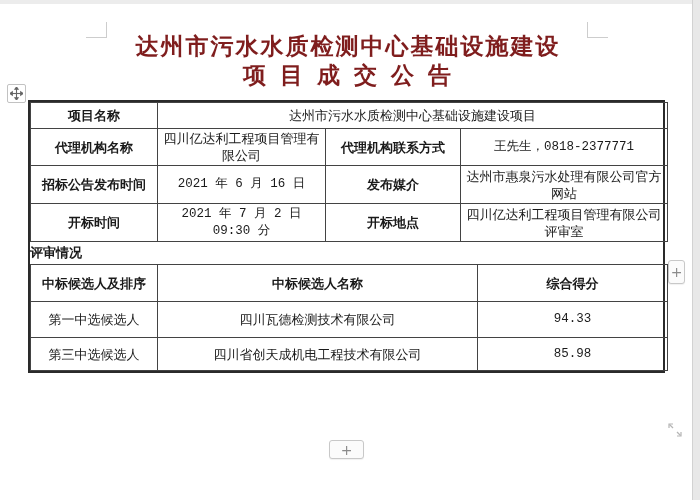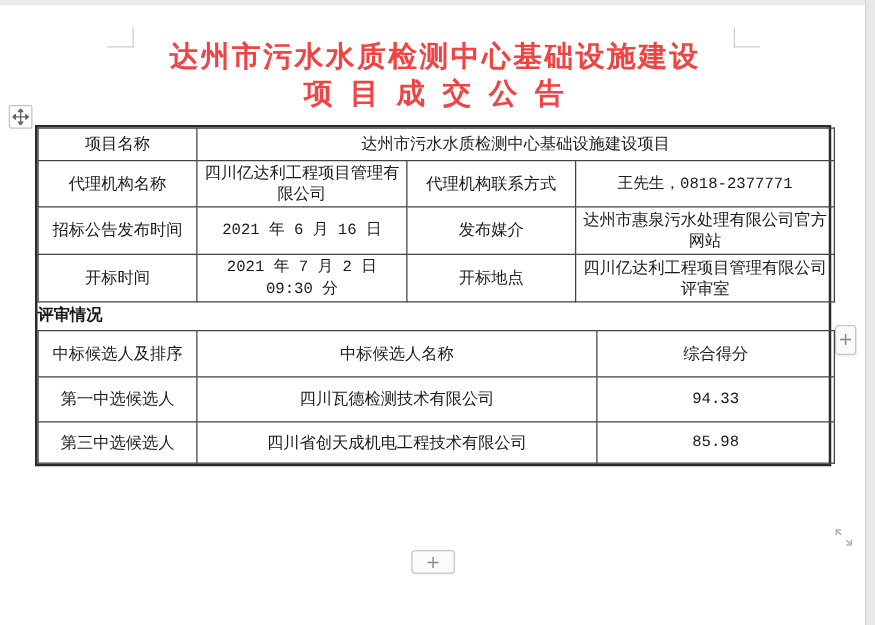--- a/index.html
+++ b/index.html
@@ -14,42 +14,42 @@
 
   .crop { position:absolute; background:#cdcdcd; }
   #crop-l-h { left:86px;  top:37px; width:21px; height:1px; }
   #crop-l-v { left:106px; top:22px; width:1px;  height:16px; }
   #crop-r-v { left:587px; top:22px; width:1px;  height:16px; }
   #crop-r-h { left:587px; top:37px; width:21px; height:1px; }
 
   .doc-title {
     position:absolute; left:107px; top:32px; width:480px;
     text-align:center; font-weight:bold; font-size:23px; line-height:29px;
-    color:#ef4444;
+    color:#7f1d1d;
   }
   .doc-title .l1 { letter-spacing:2px;  padding-left:2px;  display:block; }
   .doc-title .l2 { letter-spacing:14px; padding-left:14px; display:block; }
 
   .move-handle {
     position:absolute; left:7px; top:84px; width:19px; height:19px;
     border:1px solid #c2c2c2; border-radius:2px; background:#fff;
     display:flex; align-items:center; justify-content:center;
     box-sizing:border-box; cursor:move;
   }
 
   .doc-table {
     position:absolute; left:28px; top:100px; width:637px;
     border:2px solid #2a2a2a; box-sizing:border-box; background:#fff;
   }
   table { border-collapse:collapse; width:100%; table-layout:fixed; }
   td {
     border:1px solid #434343; text-align:center; vertical-align:middle;
     padding:1px 3px; font-size:13px; line-height:17px; overflow:hidden;
   }
-  td.lbl { font-weight:normal; }
+  td.lbl { font-weight:bold; }
   .num { font-family:"Liberation Mono","DejaVu Sans Mono",monospace; font-size:12.5px; }
   .review-header {
     height:22px; line-height:22px; text-align:left;
     font-weight:bold; font-size:13px;
   }
 
   .btn-plus {
     position:absolute; display:flex; align-items:center; justify-content:center;
     background:#fbfbfb; border:1px solid #c8c8c8; border-radius:3px;
     color:#8a8a8a; font-size:14px; line-height:1;

